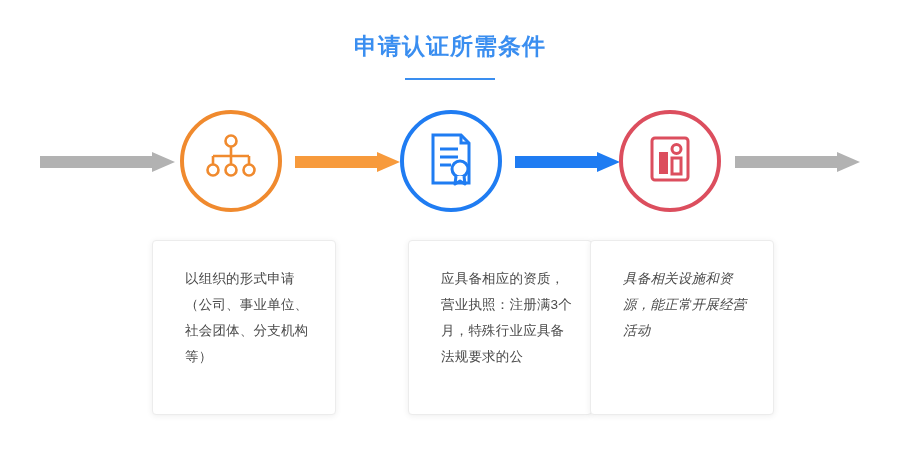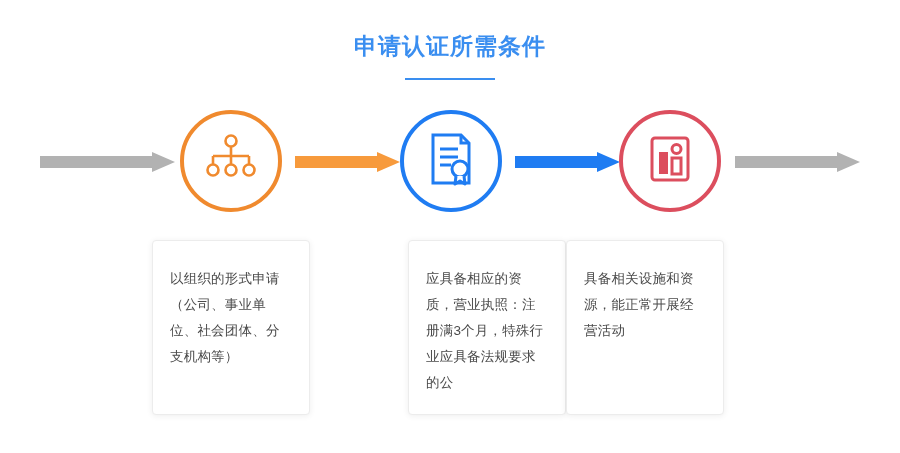--- a/index.html
+++ b/index.html
@@ -106,32 +106,32 @@
     justify-content: center;
   }
   .node-1 { left: 180px; border: 4px solid #f08a2e; }
   .node-2 { left: 400px; border: 4px solid #1f7cf2; }
   .node-3 { left: 619px; border: 4px solid #dc4e5e; }
 
   
   .card {
     position: absolute;
     top: 240px;
-    width: 158px;
+    width: 184px;
     min-height: 175px;
     background: #ffffff;
     border: 1px solid #ececec;
     border-radius: 4px;
     box-shadow: 0 1px 6px rgba(0,0,0,0.07);
     box-sizing: border-box;
-    padding: 25px 17px 18px 17px;
+    padding: 25px 17px 18px 32px;
   }
   .card-1 { left: 152px; }
   .card-2 { left: 371px; margin-left: 37px; }
-  .card-3 { left: 566px; }
+  .card-3 { left: 590px; font-style: italic; }
 
   .card-text {
     font-size: 13.5px;
     line-height: 26px;
     color: #4a4a4a;
     letter-spacing: 0.2px;
     word-break: break-all;
   }
 </style>
 </head>

